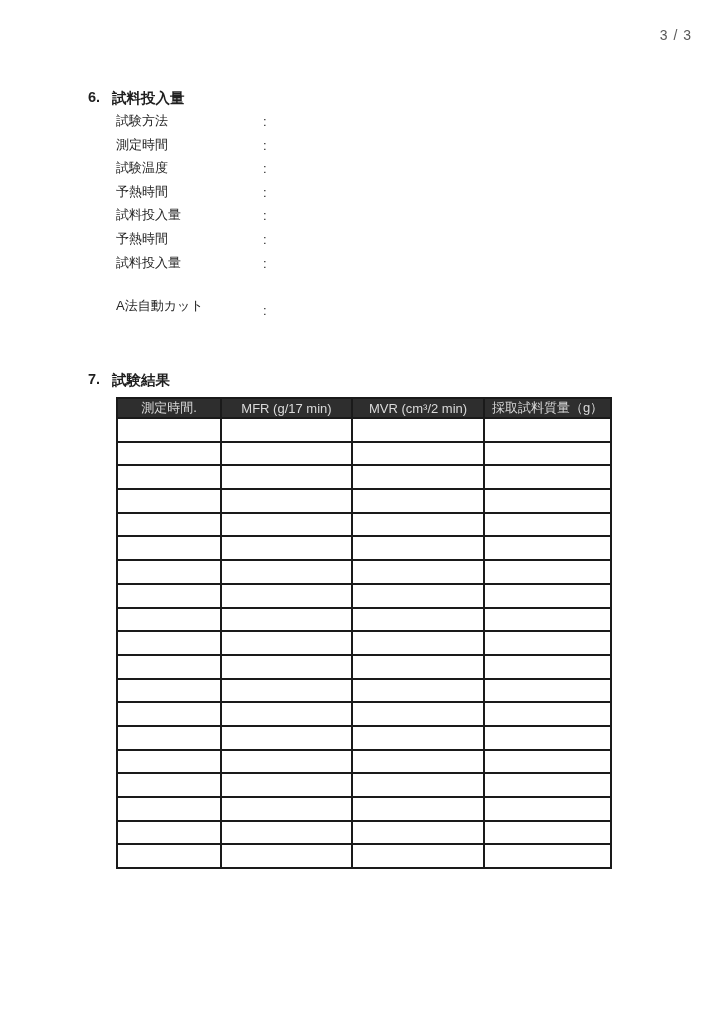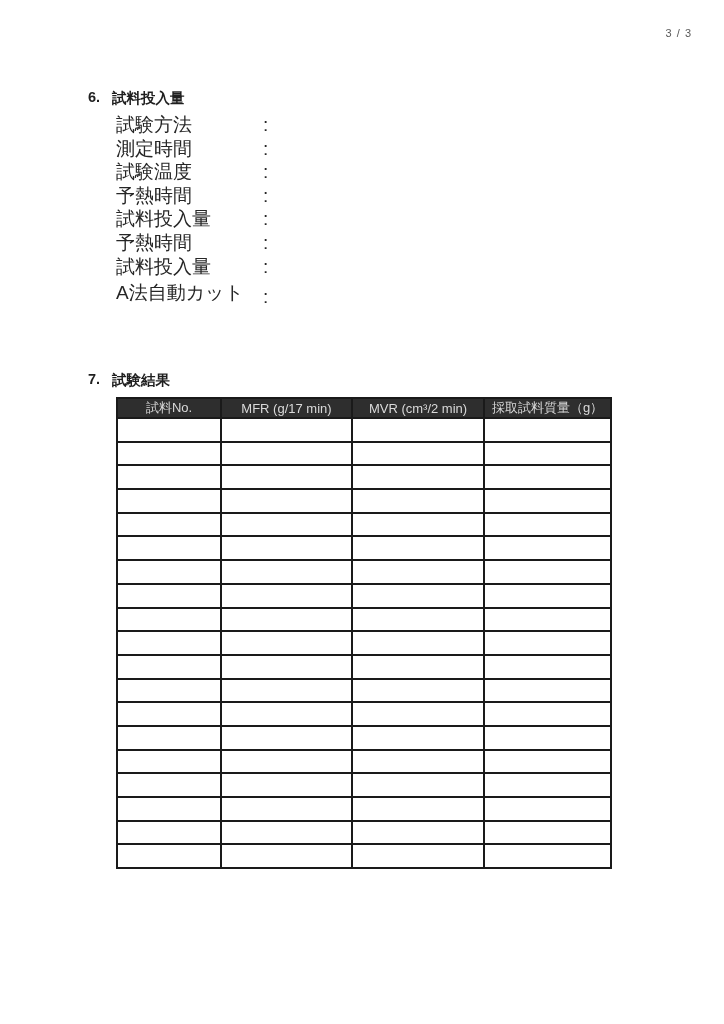--- a/index.html
+++ b/index.html
@@ -19,21 +19,21 @@
     position: relative;
     width: 724px;
     height: 1024px;
     background: #ffffff;
     overflow: hidden;
   }
   .page-number {
     position: absolute;
     top: 27px;
     right: 32px;
-    font-size: 11px;
+    font-size: 14px;
     letter-spacing: 1px;
     color: var(--page-number-text);
   }
   .section-heading {
     position: absolute;
     left: 88px;
     font-size: 14.5px;
     font-weight: bold;
     color: #1f1f1f;
     display: flex;
@@ -44,23 +44,23 @@
 
   .cond-list {
     position: absolute;
     left: 116px;
     top: 112px;
     width: 300px;
   }
   .cond-row {
     position: relative;
     height: 23.6px;
-    font-size: 19px;
-  }
-  .cond-row.last { margin-top: 3px; }
+    font-size: 13px;
+  }
+  .cond-row.last { margin-top: 20px; }
   .cond-label { position: absolute; left: 0; top: 0; }
   .cond-colon { position: absolute; left: 147px; top: 2px; }
   .cond-row.last .cond-colon { top: 6px; }
 
   .results-table {
     position: absolute;
     left: 116px;
     top: 397px;
     width: 494px;
     border-collapse: collapse;
@@ -140,21 +140,21 @@
 
   <table class="results-table">
     <colgroup>
       <col style="width:104px">
       <col style="width:131px">
       <col style="width:132px">
       <col style="width:127px">
     </colgroup>
     <thead>
       <tr>
-        <th>試料No.</th>
+        <th>測定時間.</th>
         <th>MFR (g/17 min)</th>
         <th>MVR (cm³/2 min)</th>
         <th>採取試料質量（g）</th>
       </tr>
     </thead>
     <tbody>
         <tr>
           <td></td>
           <td></td>
           <td></td>

